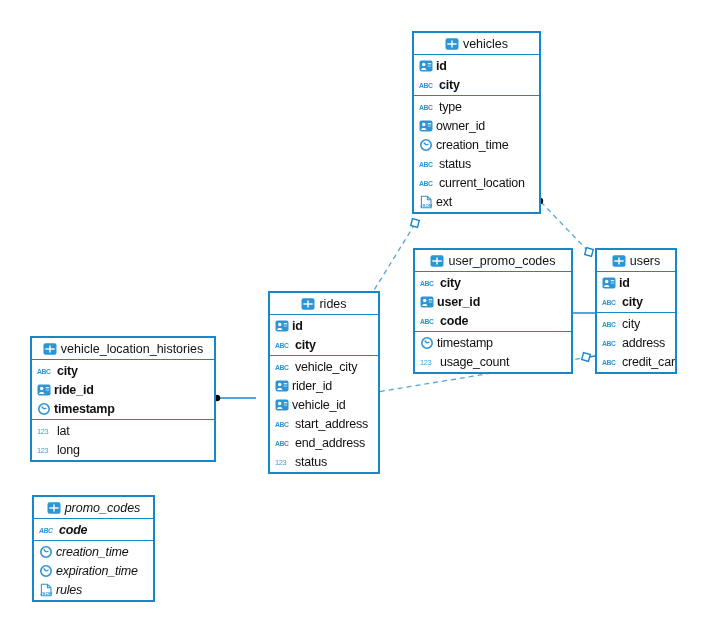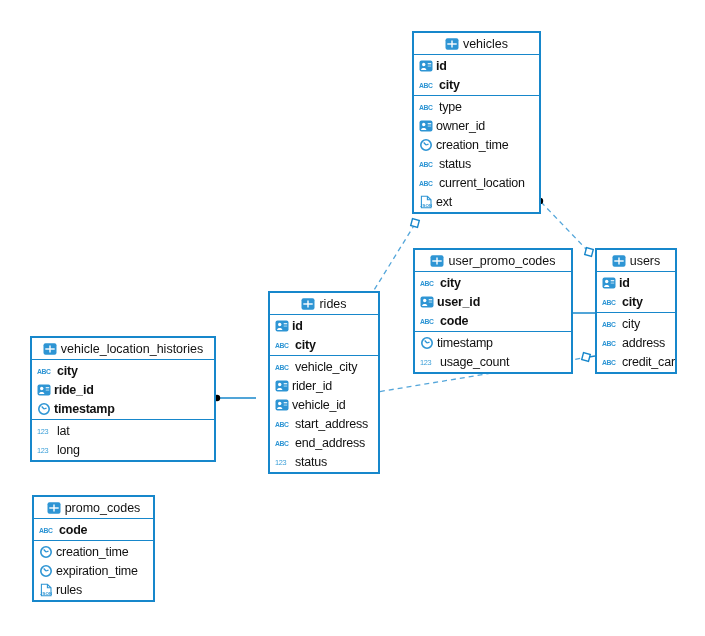--- a/index.html
+++ b/index.html
@@ -337,21 +337,21 @@
       </div>
       <div class="row">
         <svg class="ic">
             <use href="#sym-123"></use>
           </svg>
         <span class="nm">long</span>
       </div>
     </div>
   </div>
 
-  <div class="tbl" style="left:32px;top:495px;width:123px;">
+  <div class="tbl" style="left:32px;top:495px;width:123px;font-style:italic;">
     <div class="hdr">
       <svg class="ic sq">
           <use href="#sym-grid"></use>
         </svg>
       <span class="ttl">promo_codes</span>
     </div>
     <div class="sec pk">
       <div class="row pk">
         <svg class="ic">
             <use href="#sym-abc"></use>

